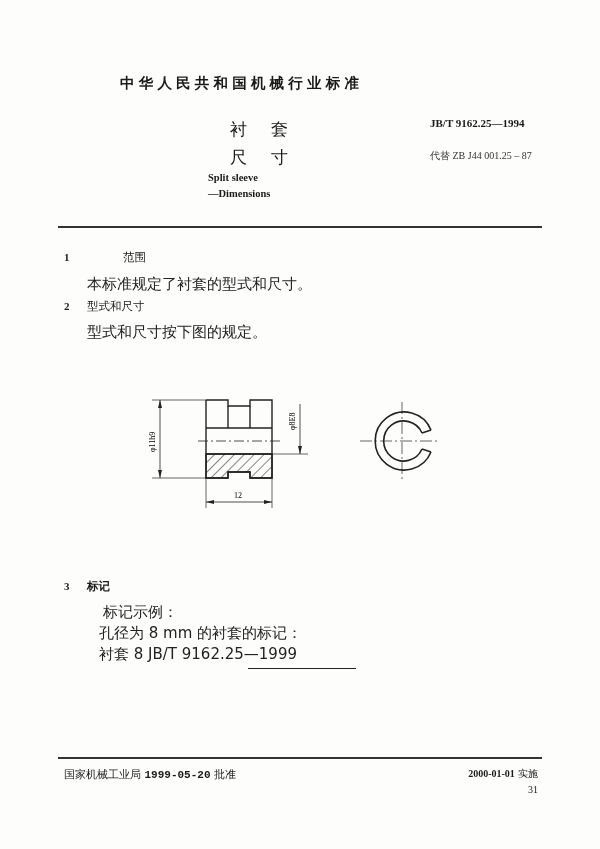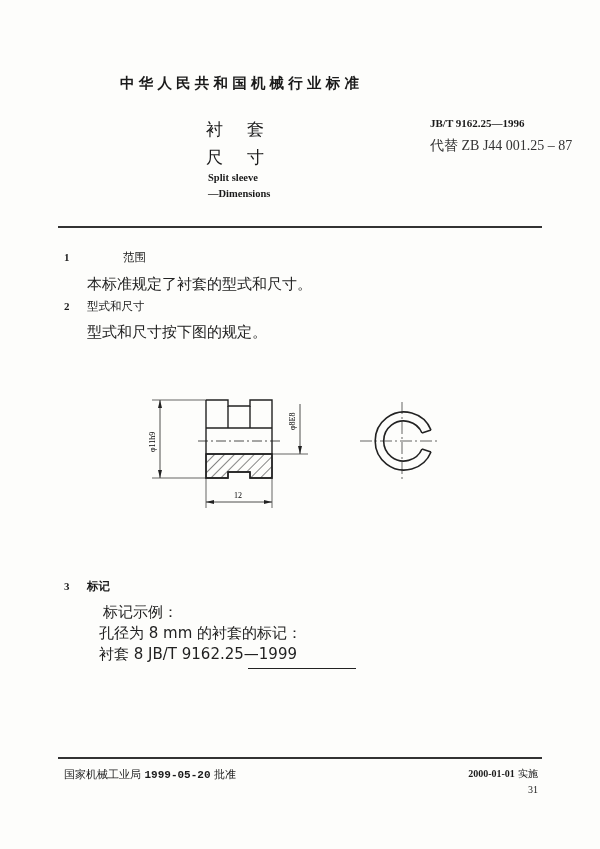--- a/index.html
+++ b/index.html
@@ -3,29 +3,29 @@
   <meta charset="utf-8">
   <style>
     html, body { margin: 0; padding: 0; }
     body {
       width: 600px; height: 849px; position: relative; overflow: hidden;
       background: #fdfdfb; color: #1a1a1a;
       font-family: "DejaVu Serif", serif;
     }
     .abs { position: absolute; }
     .hdr-title { left: 120px; top: 74px; font-family: "DejaVu Sans", sans-serif; font-weight: bold; font-size: 14.5px; letter-spacing: 4.2px; }
-    .cn-title { font-family: "DejaVu Sans", sans-serif; font-size: 17px; letter-spacing: 0; }
+    .cn-title { font-family: "DejaVu Sans", sans-serif; font-size: 17px; letter-spacing: 0; margin-left: 24px; }
     .cn-title span { display: inline-block; }
     .t1 { left: 206px; top: 118px; }
     .t2 { left: 206px; top: 146px; }
     .t1 .b, .t2 .b { margin-left: 24px; }
     .en1 { left: 208px; top: 172px; font-family: "Liberation Serif", serif; font-weight: bold; font-size: 10.5px; }
     .en2 { left: 208px; top: 188px; font-family: "Liberation Serif", serif; font-weight: bold; font-size: 10.5px; }
     .std-no { left: 430px; top: 117px; font-family: "Liberation Serif", serif; font-weight: bold; font-size: 11px; }
-    .replaces { left: 430px; top: 137px; font-family: "Liberation Serif", serif; font-size: 14px; color: #333; }
+    .replaces { left: 430px; top: 149px; font-family: "Liberation Serif", serif; font-size: 10px; color: #333; }
     .rule-top { left: 58px; top: 226px; width: 484px; height: 1.5px; background: #333; }
     .sec-num { font-family: "Liberation Serif", serif; font-weight: bold; font-size: 11px; }
     .sec-title { font-family: "DejaVu Sans", sans-serif; font-size: 11.5px; }
     .para { font-family: "DejaVu Sans", sans-serif; font-size: 15px; color: #222; }
     .s1n { left: 64px; top: 251px; } .s1t { left: 87px; top: 250px; margin-left: 36px; }
     .p1 { left: 87px; top: 275px; }
     .s2n { left: 64px; top: 300px; } .s2t { left: 87px; top: 299px; }
     .p2 { left: 87px; top: 323px; }
     .s3n { left: 64px; top: 580px; } .s3t { left: 87px; top: 579px; font-weight: bold; }
     .p3a { left: 103px; top: 603px; }
@@ -47,21 +47,21 @@
 <div class="abs hdr-title">中华人民共和国机械行业标准</div>
 
 <div class="abs cn-title t1">
   <span>衬</span><span class="b">套</span>
 </div>
 <div class="abs cn-title t2">
   <span>尺</span><span class="b">寸</span>
 </div>
 <div class="abs en1">Split sleeve</div>
 <div class="abs en2">—Dimensions</div>
-<div class="abs std-no">JB/T  9162.25—1996</div>
+<div class="abs std-no">JB/T  9162.25—1994</div>
 <div class="abs replaces">代替 ZB J44 001.25 – 87</div>
 
 <div class="abs rule-top"></div>
 
 <div class="abs sec-num s1n">1</div>
 <div class="abs sec-title s1t">范围</div>
 <div class="abs para p1">本标准规定了衬套的型式和尺寸。</div>
 
 <div class="abs sec-num s2n">2</div>
 <div class="abs sec-title s2t">型式和尺寸</div>

